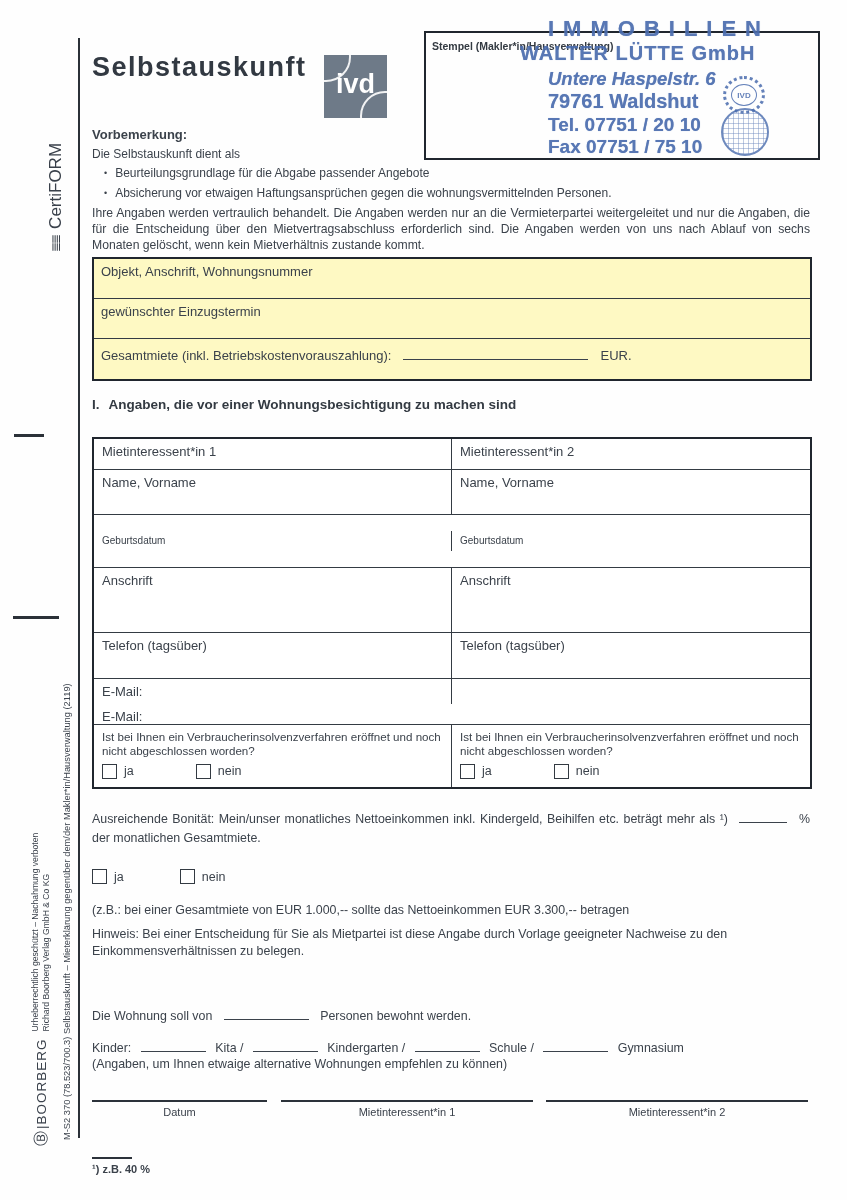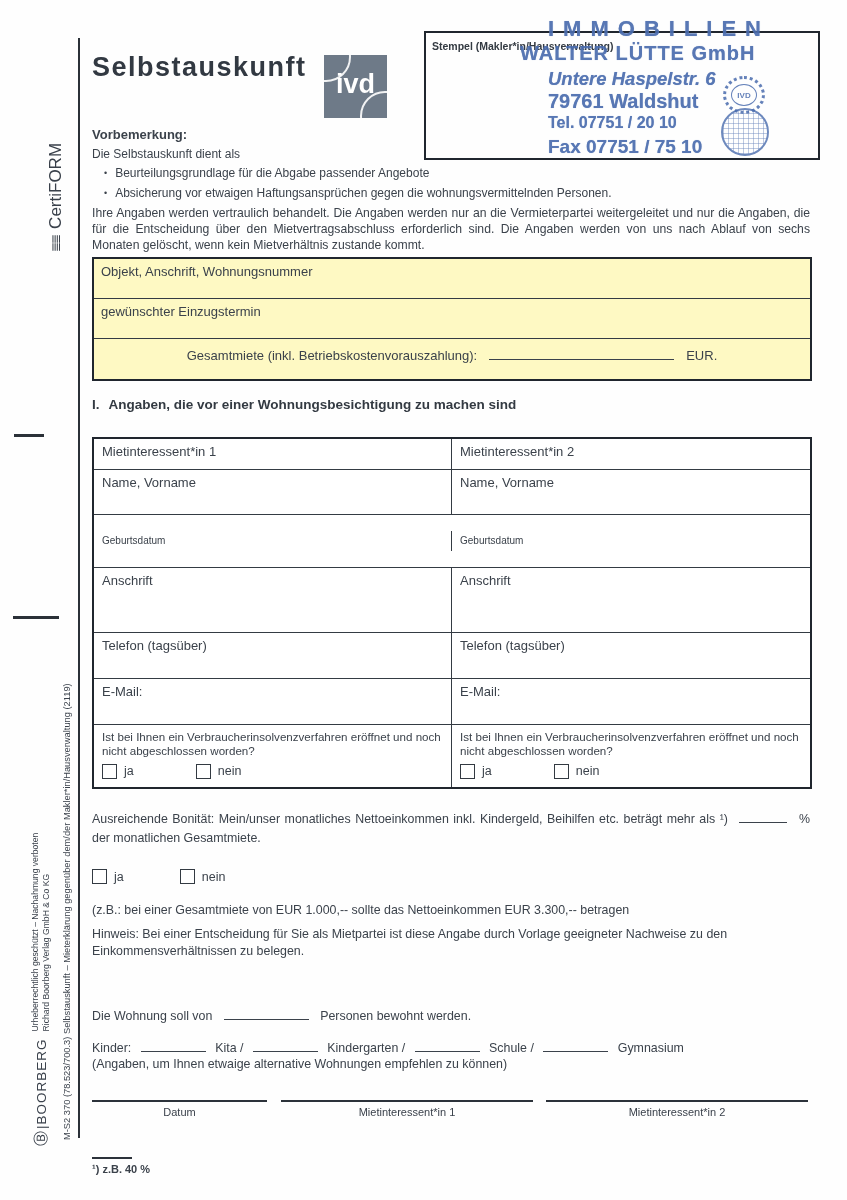--- a/index.html
+++ b/index.html
@@ -28,21 +28,21 @@
   .ivd-arc{position:absolute;border:2px solid rgba(255,255,255,.9);border-radius:50%;width:46px;height:46px;}
   .ivd-arc-tl{left:-23px;top:-23px;}
   .ivd-arc-br{right:-23px;bottom:-23px;}
   .stamp-box{left:424px;top:31px;width:392px;height:125px;border:2.5px solid #20262e;}
   .stamp-label{left:432px;top:40px;font-size:10.5px;font-weight:bold;color:#333a42;}
   .stamp-line{color:#4a6cae;font-weight:bold;white-space:nowrap;opacity:.92;text-shadow:0 0 .7px #7b95c4;}
   .st1{left:548px;top:16px;font-size:22px;letter-spacing:9px;}
   .st2{left:520px;top:42px;font-size:20px;letter-spacing:1px;}
   .st3{left:548px;top:68px;font-size:18.5px;font-style:italic;}
   .st4{left:548px;top:90px;font-size:20px;}
-  .st5{left:548px;top:114px;font-size:16px;}
+  .st5{left:548px;top:114px;font-size:19px;}
   .st6{left:548px;top:136px;font-size:19px;}
   .seal{border-radius:50%;}
   .seal-gear{left:723px;top:76px;width:36px;height:32px;border:3px dotted #4a6cae;
              display:flex;align-items:center;justify-content:center;opacity:.85;}
   .seal-gear .seal-inner{font-size:8px;font-weight:bold;color:#4a6cae;border:1.5px solid #4a6cae;
              border-radius:50%;width:24px;height:20px;display:flex;align-items:center;justify-content:center;}
   .seal-globe{left:721px;top:108px;width:44px;height:44px;border:2.5px solid #4a6cae;opacity:.8;
       background:
         repeating-linear-gradient(0deg, rgba(74,108,174,.45) 0 1px, transparent 1px 5px),
         repeating-linear-gradient(90deg, rgba(74,108,174,.45) 0 1px, transparent 1px 5px);
@@ -53,38 +53,38 @@
   .vb-bullet{font-size:12px;display:flex;gap:8px;}
   .vb-b1{left:104px;top:166px;}
   .vb-b2{left:104px;top:186px;}
   .vb-bullet .dot{font-size:9px;line-height:1.7;}
   .vb-para{left:92px;top:205px;width:718px;font-size:12.2px;line-height:1.32;text-align:justify;}
   
   .object-box{left:92px;top:257px;width:716px;border:2.5px solid #20262e;background:#fef9c3;}
   .ob-row{height:40px;box-sizing:border-box;border-bottom:1.5px solid #343b43;
           padding:5px 7px;font-size:13px;}
   .ob-row:last-child{border-bottom:none;}
-  .ob-rent{display:flex;align-items:baseline;padding-top:9px;justify-content:center;}
+  .ob-rent{display:flex;align-items:baseline;padding-top:9px;}
   
   .blank{display:inline-block;border-bottom:1.5px solid #3b424b;height:11px;vertical-align:baseline;}
   .cb{display:inline-block;width:15px;height:15px;border:1.7px solid #333a42;background:#fff;
       vertical-align:-3px;margin-right:7px;box-sizing:border-box;}
   
   .sec1-heading{left:92px;top:397px;font-size:13.5px;font-weight:bold;display:flex;gap:9px;color:#333a42;}
   .app-table{left:92px;top:437px;width:716px;border:2.5px solid #20262e;background:#fff;}
   .t-row{display:flex;border-bottom:1.4px solid #343b43;}
   .t-row:last-child{border-bottom:none;}
   .t-cell{width:50%;box-sizing:border-box;padding:5px 8px;font-size:13px;}
   .t-cell.first{border-right:1.4px solid #343b43;}
   .r-header{height:30px;}  .r-header .t-cell{font-size:13px;}
   .r-name{height:44px;}
   .r-birth{height:52px;align-items:center;}   .r-birth .t-cell{font-size:10px;padding-top:4px;}
   .r-address{height:64px;}
   .r-phone{height:45px;}
-  .r-email{height:45px;}
+  .r-email{height:45px;flex-direction:column;}
   .r-insolv{height:62px;}
   .r-insolv .t-cell{font-size:11.6px;line-height:1.22;}
   .insolv-cbs{margin-top:6px;display:flex;align-items:center;}
   .insolv-cbs .grp2{margin-left:62px;}
   .cb-label{font-size:12.5px;}
   
   .bonitaet{left:92px;top:810px;width:718px;font-size:12.4px;line-height:1.55;text-align:justify;}
   .bon-cbs{left:92px;top:869px;display:flex;align-items:center;font-size:12.5px;}
   .bon-cbs .grp2{margin-left:56px;}
   .example{left:92px;top:903px;font-size:12.4px;}

